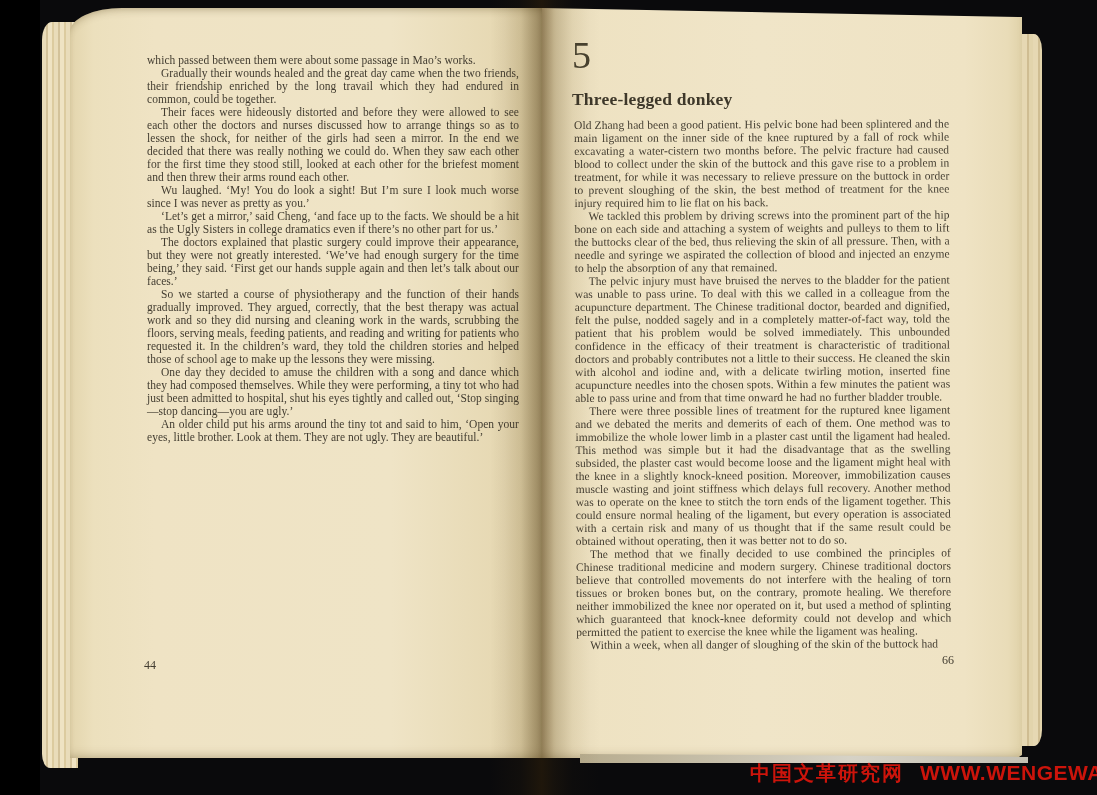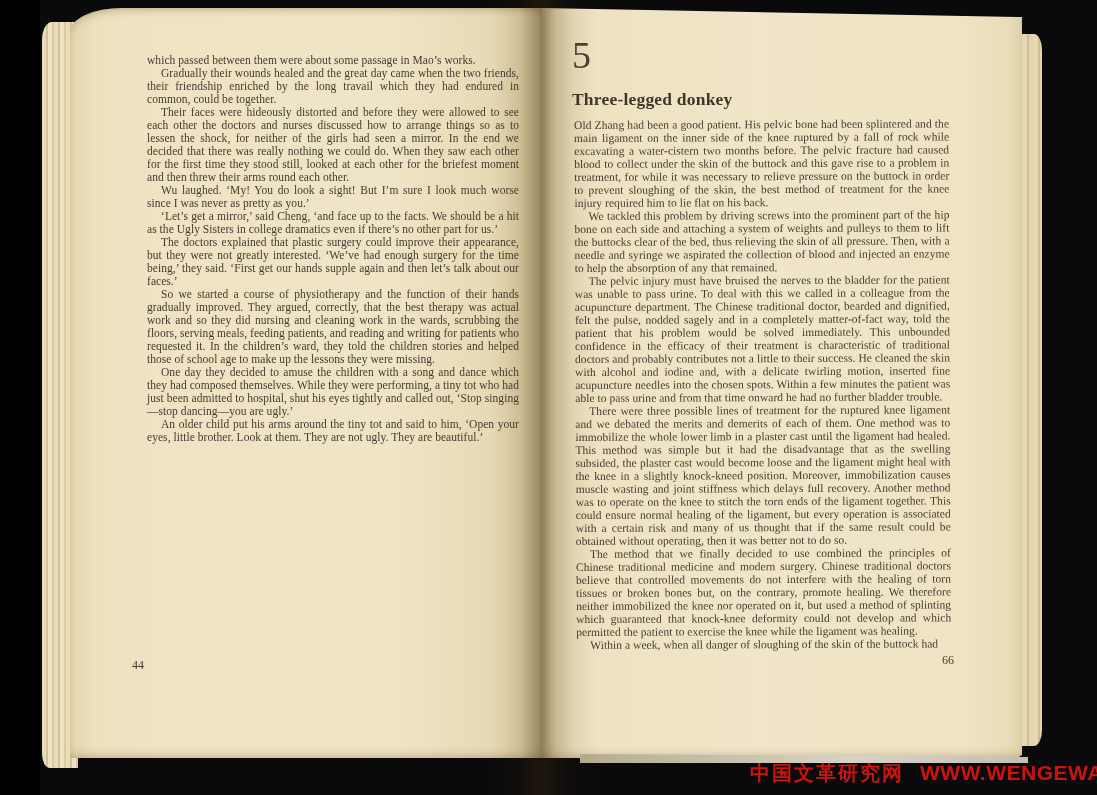--- a/index.html
+++ b/index.html
@@ -55,21 +55,21 @@
     position:absolute; left:30px; top:30px;
     font-size:38px; line-height:40px; color:#47412f; font-weight:400;
   }
   .chapter-title {
     position:absolute; left:30px; top:84px;
     font-size:17.5px; color:#3e382a; font-weight:bold; letter-spacing:.2px;
   }
   .page-number {
     position:absolute; font-size:12px; color:#4a4435;
   }
-  .pn-left  { left:62px;  top:650px; }
+  .pn-left  { left:74px;  top:650px; }
   .pn-right { left:400px; top:648px; }
   
   .watermark {
     position:absolute; left:710px; top:760px; width:385px;
     display:flex; align-items:baseline; gap:16px; white-space:nowrap;
     font-family:"Liberation Sans", sans-serif; font-weight:bold;
   }
   .wm-cn  { font-size:20px; letter-spacing:2px; }
   .wm-url { font-size:21px; letter-spacing:.5px; }
 </style>

